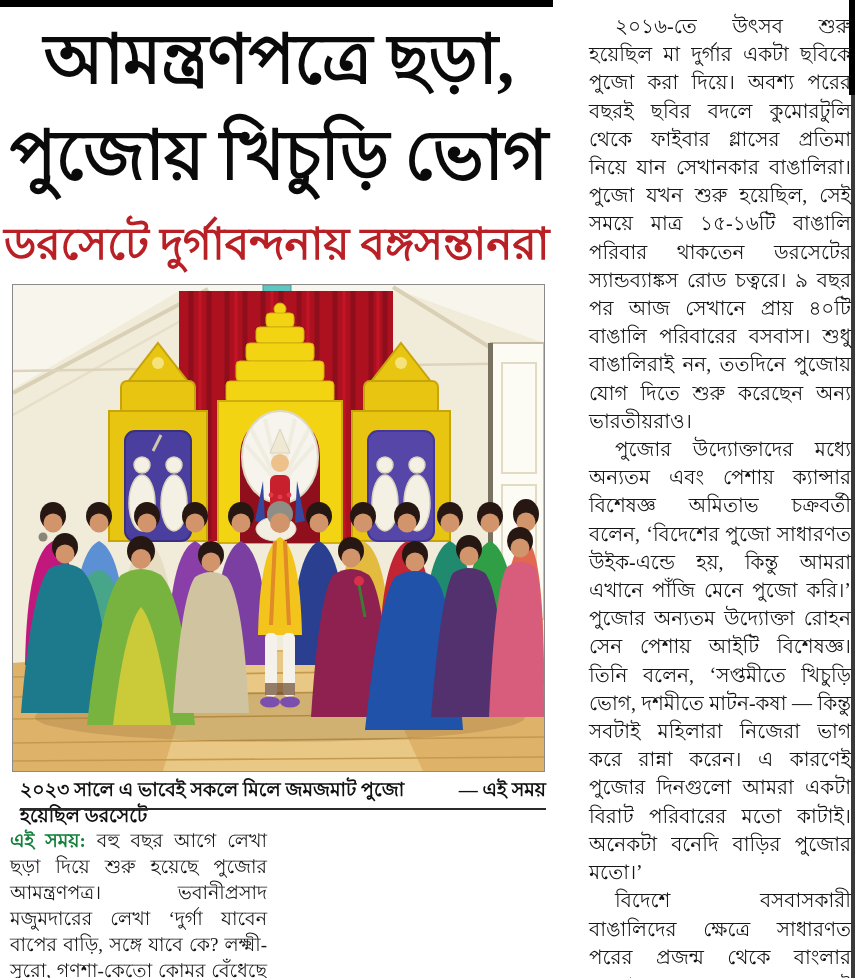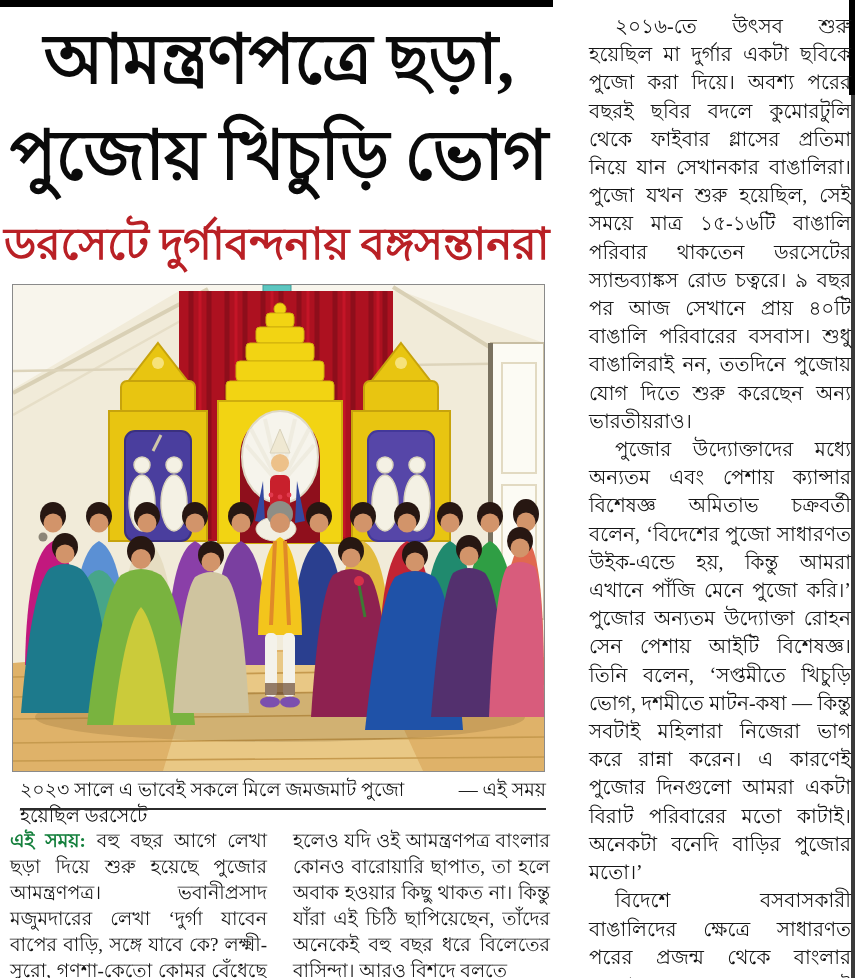--- a/index.html
+++ b/index.html
@@ -31,21 +31,21 @@
     font-size:44px;line-height:58px;
   }
   .photo-frame{
     position:absolute;left:12px;top:284px;width:533px;height:488px;
     border:1px solid #8a8a8a;box-sizing:border-box;background:#efe8d5;
   }
   .photo-frame svg{display:block;width:100%;height:100%;}
   .caption-row{
     position:absolute;left:20px;top:777px;width:526px;
     display:flex;justify-content:space-between;align-items:baseline;
-    font-size:19px;font-weight:400;color:#101010;line-height:26px;
+    font-size:19px;font-weight:700;color:#101010;line-height:26px;
   }
   .caption-credit{white-space:nowrap;margin-left:24px;}
   .caption-rule{
     position:absolute;left:20px;top:808px;width:526px;height:0;
     border-top:2px solid #2b2b2b;
   }
   .body-cols{
     position:absolute;left:10px;top:828px;width:540px;height:150px;
     display:flex;gap:26px;
   }
@@ -313,23 +313,20 @@
   <div class="caption-row">
     <span>২০২৩ সালে এ ভাবেই সকলে মিলে জমজমাট পুজো হয়েছিল ডরসেটে</span>
     <span class="caption-credit">— এই সময়</span>
   </div>
   <div class="caption-rule"></div>
 
   <div class="body-cols">
     <div class="body-col">
       <p style="margin:0"><span class="lead-in">এই সময়:</span> <span>বহু বছর আগে লেখা ছড়া দিয়ে শুরু হয়েছে পুজোর আমন্ত্রণপত্র। ভবানীপ্রসাদ মজুমদারের লেখা ‘দুর্গা যাবেন বাপের বাড়ি, সঙ্গে যাবে কে? লক্ষ্মী-সুরো, গণশা-কেতো কোমর বেঁধেছে ...’ ছড়াটা বহু পুরোনো</span></p>
     </div>
-    <div class="body-col">
-      <p style="margin:0"><span>হলেও যদি ওই আমন্ত্রণপত্র বাংলার কোনও বারোয়ারি ছাপাত, তা হলে অবাক হওয়ার কিছু থাকত না। কিন্তু যাঁরা এই চিঠি ছাপিয়েছেন, তাঁদের অনেকেই বহু বছর ধরে বিলেতের বাসিন্দা। আরও বিশদে বলতে</span></p>
-    </div>
   </div>
 
   <div class="right-col">
     <p class="indent">২০১৬-তে উৎসব শুরু হয়েছিল মা দুর্গার একটা ছবিকে পুজো করা দিয়ে। অবশ্য পরের বছরই ছবির বদলে কুমোরটুলি থেকে ফাইবার গ্লাসের প্রতিমা নিয়ে যান সেখানকার বাঙালিরা। পুজো যখন শুরু হয়েছিল, সেই সময়ে মাত্র ১৫-১৬টি বাঙালি পরিবার থাকতেন ডরসেটের স্যান্ডব্যাঙ্কস রোড চত্বরে। ৯ বছর পর আজ সেখানে প্রায় ৪০টি বাঙালি পরিবারের বসবাস। শুধু বাঙালিরাই নন, ততদিনে পুজোয় যোগ দিতে শুরু করেছেন অন্য ভারতীয়রাও।</p>
     <p class="indent">পুজোর উদ্যোক্তাদের মধ্যে অন্যতম এবং পেশায় ক্যান্সার বিশেষজ্ঞ অমিতাভ চক্রবর্তী বলেন, ‘বিদেশের পুজো সাধারণত উইক-এন্ডে হয়, কিন্তু আমরা এখানে পাঁজি মেনে পুজো করি।’ পুজোর অন্যতম উদ্যোক্তা রোহন সেন পেশায় আইটি বিশেষজ্ঞ। তিনি বলেন, ‘সপ্তমীতে খিচুড়ি ভোগ, দশমীতে মাটন-কষা — কিন্তু সবটাই মহিলারা নিজেরা ভাগ করে রান্না করেন। এ কারণেই পুজোর দিনগুলো আমরা একটা বিরাট পরিবারের মতো কাটাই। অনেকটা বনেদি বাড়ির পুজোর মতো।’</p>
     <p class="indent">বিদেশে বসবাসকারী বাঙালিদের ক্ষেত্রে সাধারণত পরের প্রজন্ম থেকে বাংলার ব্যবহার কমতে শুরু করে। সেই প্রবণতা আটকাতেই পুরোনো বাংলা ছড়া দিয়ে তাঁদের আমন্ত্রণপত্র ছাপানোর পরিকল্পনা করা হয়েছে।</p>
   </div>
 
 </div>
 

